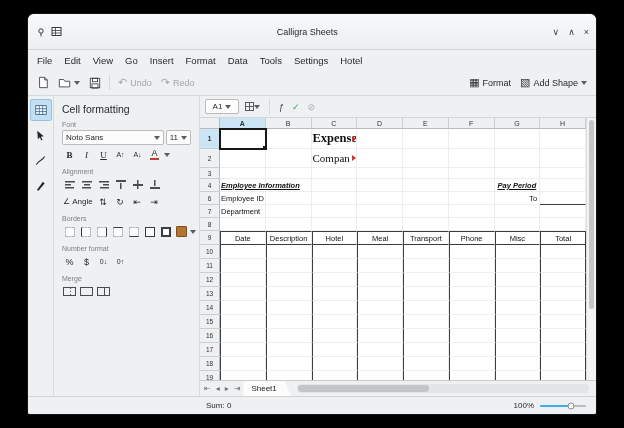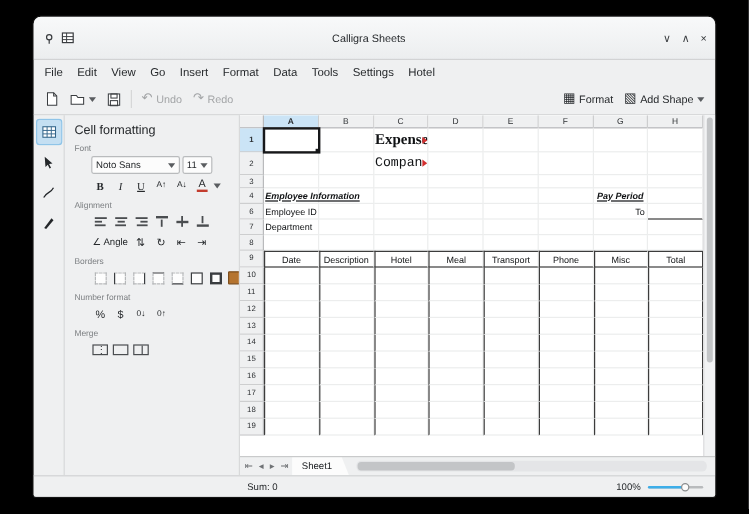--- a/index.html
+++ b/index.html
@@ -26,21 +26,21 @@
   .dcaret{width:0;height:0;border:3px solid transparent;border-top:4px solid #5a5d60;margin-top:3px;display:inline-block}
   
   .main{flex:1;display:flex;min-height:0}
   .strip{flex:0 0 26px;border-right:1px solid #d8d9da;display:flex;flex-direction:column;align-items:center;padding-top:3px;gap:3px}
   .sitem{width:22px;height:22px;border-radius:3px;display:flex;align-items:center;justify-content:center}
   .sitem.active{background:#c4dff2;box-shadow:inset 0 0 0 1px #8fc4e8}
   
   .panel{flex:0 0 146px;border-right:1px solid #d8d9da;padding:5px 8px;overflow:hidden}
   .ptitle{font-size:10.5px;color:#26292c;margin:2px 0 5px}
   .plabel{font-size:7px;color:#7c7f82;margin:6px 0 2px}
-  .prow{display:flex;align-items:center;gap:2px;margin:2px 14px}
+  .prow{display:flex;align-items:center;gap:2px;margin:2px 0}
   .prow.tight{gap:1px}
   .combo{height:15px;background:#fcfcfc;border:1px solid #b9bbbd;border-radius:2px;display:flex;align-items:center;padding:0 3px;font-size:8px;color:#26292c;gap:3px}
   .combo.grow{flex:1;min-width:0}
   .combo .cval{flex:1;white-space:nowrap;overflow:hidden}
   .ibtn{min-width:15px;height:15px;display:flex;align-items:center;justify-content:center;font-size:9px;color:#26292c;border-radius:2px;padding:0 1px;background:transparent;border:none;font-family:inherit}
   .ibtn.srf{font-family:"Liberation Serif",serif}
   .ibtn.bold{font-weight:bold}.ibtn.ital{font-style:italic}.ibtn.undl{text-decoration:underline}
   .ibtn.sm{font-size:7px}
   .fcA{border-bottom:2px solid #c33c2e;line-height:1.1;padding:0 1px;font-size:9px}
   .ico{width:10px;height:9px;display:inline-block;background-repeat:no-repeat;
@@ -81,21 +81,21 @@
   .rh{flex:0 0 20px;background:#eff0f1;border-right:1px solid #b9babc;border-bottom:1px solid #cdcecf;font-size:6.5px;color:#2c2f32;display:flex;align-items:center;justify-content:center}
   .rh.sel{background:#cbe4f6;font-weight:bold}
   .cell{flex:1;position:relative;border-right:1px solid #eceded;border-bottom:1px solid #eceded;min-width:0}
   .selcell{outline:2px solid #17181a;outline-offset:-1px;z-index:2}
   .selcell::after{content:"";position:absolute;right:-1px;bottom:-1px;width:3px;height:3px;background:#17181a}
   .ct{position:absolute;left:0;top:0;bottom:0;right:0;display:flex;align-items:center;padding:0 1px;white-space:nowrap;color:#101214;overflow:hidden}
   .ct.spill{right:auto;overflow:visible;z-index:1}
   .ct.center{justify-content:center}
   .ct.right{justify-content:flex-end;padding-right:2px}
   .t-title{font-family:"Liberation Serif",serif;font-weight:bold;font-size:12.5px}
-  .t-sub{font-family:Liberation Mono, monospace;font-size:11px}
+  .t-sub{font-family:Liberation Serif, serif;font-size:11px}
   .t-sec{font-size:7.5px;font-weight:bold;font-style:italic;text-decoration:underline}
   .t-plain{font-size:7.5px}
   .t-th{font-size:7.5px}
   .ovf{position:absolute;right:0;top:50%;margin-top:-3px;width:0;height:0;border-top:3px solid transparent;border-bottom:3px solid transparent;border-left:4px solid #d32f2f;z-index:2}
   .vscroll{flex:0 0 10px;background:#f2f3f4;border-left:1px solid #dcddde;position:relative}
   .vthumb{position:absolute;left:2px;right:2px;top:2px;height:72%;background:#c3c5c7;border-radius:3px}
   .tabbar{flex:0 0 16px;background:#eff0f1;border-top:1px solid #c9cacb;display:flex;align-items:center;gap:1px;padding:0 2px}
   .nav{font-size:8px;color:#6f7275;padding:0 2px;background:none;border:none;font-family:inherit}
   .tab{height:100%;display:flex;align-items:center;background:#fcfcfc;padding:0 14px 0 8px;font-size:8px;font-weight:normal;color:#202326;clip-path:polygon(0 0,calc(100% - 6px) 0,100% 100%,0 100%)}
   .hscroll{flex:1;height:9px;background:#e4e5e7;border-radius:4px;margin:0 5px;position:relative}
@@ -318,20 +318,35 @@
         <button class="ibtn">
             <span class="mgi"></span>
           </button>
         <button class="ibtn">
             <span class="mgi line"></span>
           </button>
       </div>
     </div>
 
     <div class="sheet">
+      <div class="fbar">
+        <div class="cellref">
+          <span>A1</span>
+          <span class="dcaret"></span>
+        </div>
+        <button class="fico">
+          <span class="fsheet"></span>
+          <span class="dcaret"></span>
+        </button>
+        <span class="sep"></span>
+        <button class="fico">ƒ</button>
+        <button class="fico ok">✓</button>
+        <button class="fico dis">⊘</button>
+        <div class="finput"></div>
+      </div>
 
       <div class="gridwrap">
         <div class="grid">
             <div class="grow chrow">
               <div class="corner"></div>
               <div class="ch sel">A</div>
               <div class="ch">B</div>
               <div class="ch">C</div>
               <div class="ch">D</div>
               <div class="ch">E</div>

